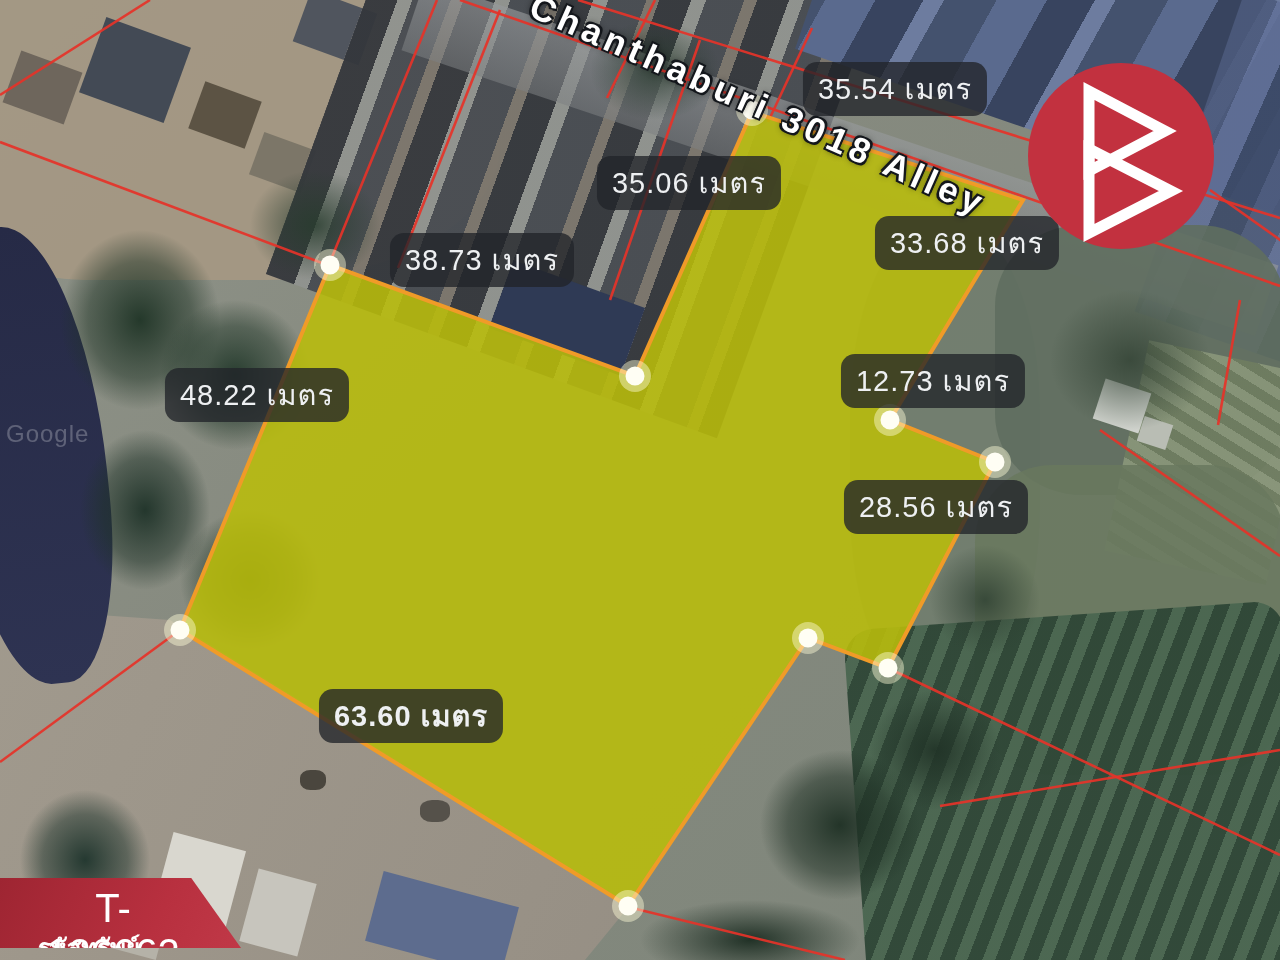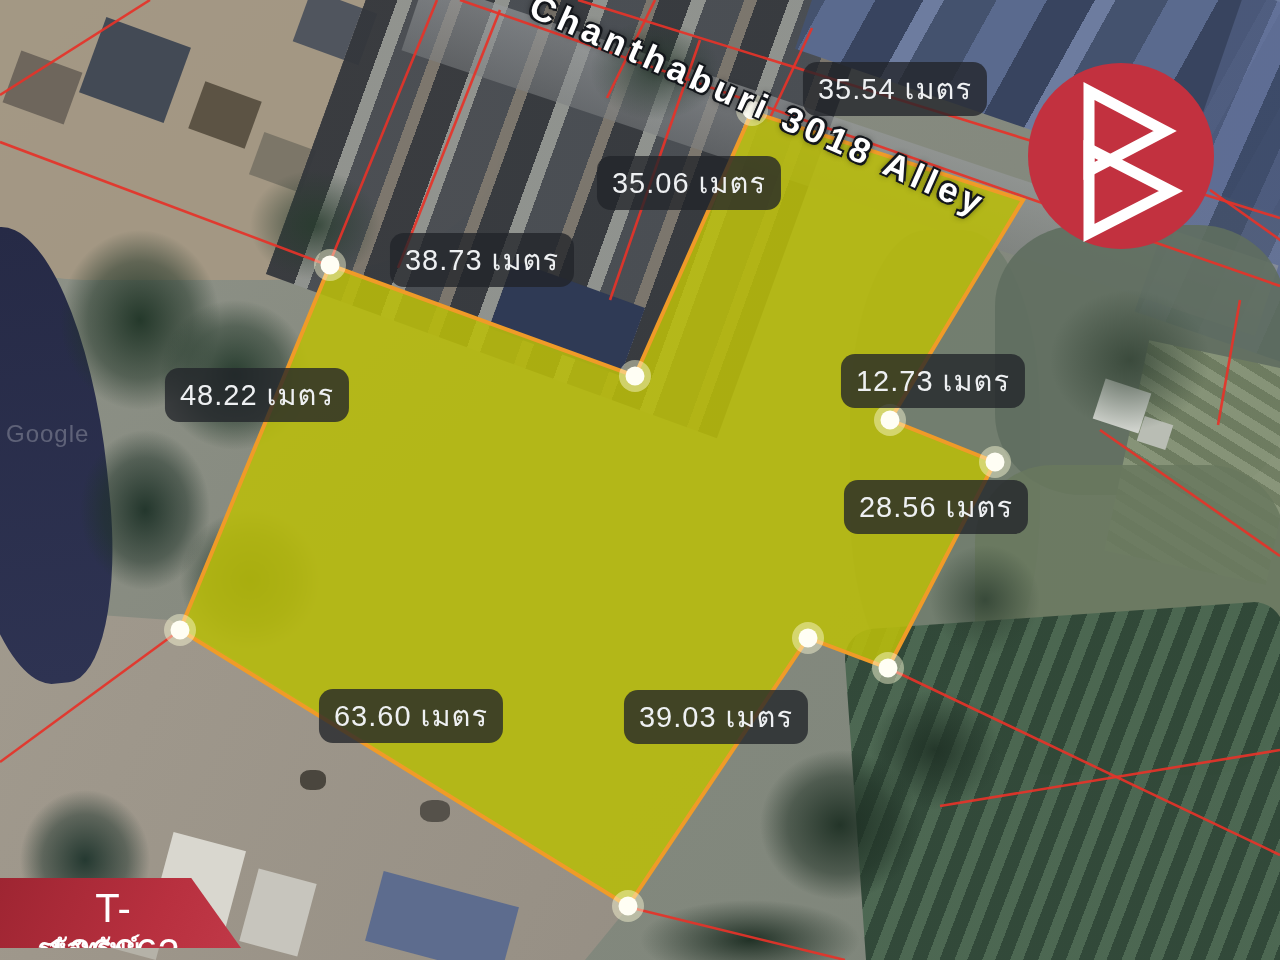--- a/index.html
+++ b/index.html
@@ -152,19 +152,19 @@
     </svg>
   </div>
 
   <div class="banner">
     <div class="code">T-126662</div>
     <div class="caption">รหัสทรัพย์</div>
   </div>
 
 <div class="badge" style="left: 895px; top: 89px;">35.54 เมตร</div>
     <div class="badge" style="left: 689px; top: 183px;">35.06 เมตร</div>
+    <div class="badge" style="left: 967px; top: 243px;">33.68 เมตร</div>
     <div class="badge" style="left: 482px; top: 260px;">38.73 เมตร</div>
     <div class="badge" style="left: 257px; top: 395px;">48.22 เมตร</div>
     <div class="badge" style="left: 933px; top: 381px;">12.73 เมตร</div>
     <div class="badge" style="left: 936px; top: 507px;">28.56 เมตร</div>
-    <div class="badge" style="left: 411px; top: 716px;">63.60 เมตร</div>
-    <div class="badge" style="left: 716px; top: 717px;">39.03 เมตร</div>
+    <div class="badge" style="left: 411px; top: 716px; font-weight: bold;">63.60 เมตร</div>
   </div>
 
 </body></html>

